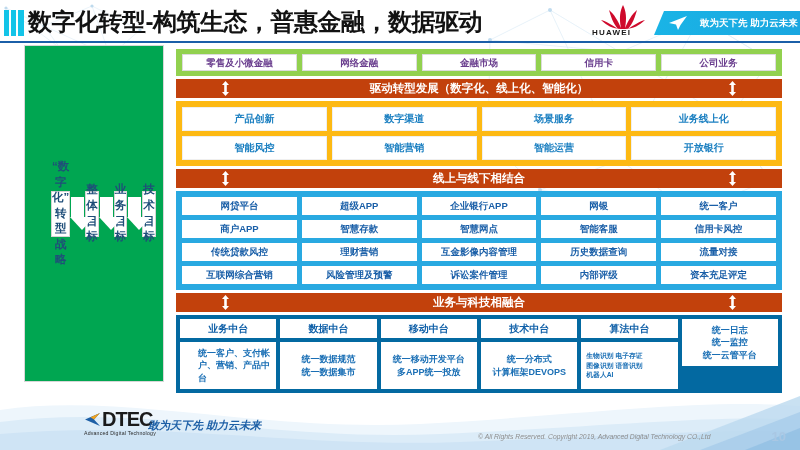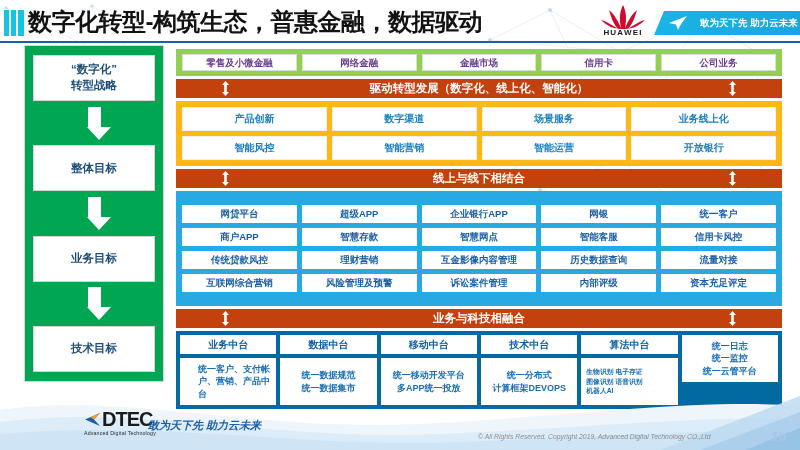--- a/index.html
+++ b/index.html
@@ -22,38 +22,38 @@
   .title-mark { position: absolute; left: 4px; top: 8px; width: 20px; height: 26px;
       background: linear-gradient(90deg,#13c4e8 0 5px,#ffffff 5px 7px,#13c4e8 7px 12px,#ffffff 12px 14px,#13c4e8 14px 20px); }
   .title-text {
     position: absolute; left: 28px; top: 4px;
     font-size: 24px; font-weight: bold; color: #121212;
     letter-spacing: -.5px; white-space: nowrap;
   }
   .title-rule { position:absolute; left:0; top:39px; width:800px; height:2px; background:#1b5fa8; }
 
   
-  .huawei { position: absolute; left: 592px; top: 2px; width: 62px; height: 38px; text-align: center; }
+  .huawei { position: absolute; left: 592px; top: 2px; width: 62px; height: 38px; text-align: left; }
   .huawei-label { font-size: 8px; font-weight: bold; color: #1a1a1a; letter-spacing: 1.2px; margin-top:-2px;}
   .hw-flower { width: 48px; height: 26px; display:block; margin: 0 auto; }
   .banner {
     position: absolute; left: 654px; top: 9px; width: 146px; height: 24px;
     background: linear-gradient(90deg,#1ab4e6,#19a6e0);
     clip-path: polygon(10px 0, 146px 0, 146px 24px, 0 24px);
     display: flex; align-items: center;
   }
   .banner-arrow { margin-left: 14px; width: 20px; height: 16px; }
   .banner-text { color: #fff; font-size: 9.5px; font-weight: bold; margin-left: 12px; white-space: nowrap; }
 
   
   .sidecol {
     position: absolute; left: 24px; top: 45px; width: 140px; height: 337px;
     background: #00a651; border: 1px solid #d7d7d7;
-    display: flex; flex-direction: column; align-items: center;
-    padding: 9px 8px;
+    display: flex; flex-direction: row; align-items: center;
+    padding: 9px 26px;
   }
   .side-box {
     width: 100%; background: #fff; border: 1px solid #d5d5d5;
     color: #1f4e79; font-size: 11.5px; font-weight: bold;
     display: flex; align-items: center; justify-content: center;
     text-align: center; line-height: 1.35; height: 46px;
   }
   .side-arrow { flex: 1 1 auto; display: flex; align-items: center; justify-content: center; }
   .arrow-down {
     width: 15px; position: relative;
@@ -63,21 +63,21 @@
     width: 0; height: 0; margin: 0 auto;
     border-left: 12px solid transparent; border-right: 12px solid transparent;
     border-top: 13px solid #ffffff;
   }
 
   
   .rightcol { position: absolute; left: 176px; top: 49px; width: 606px; }
 
   .band-green { background: #92d14f; padding: 5px 6px; }
   .band-orange { background: #fdb913; padding: 6px 6px; }
-  .band-blue { background: #29a9e1; padding: 13px 5px; border: 1px solid #29a9e1; }
+  .band-blue { background: #29a9e1; padding: 5px 5px; border: 1px solid #29a9e1; }
   .band-navy { background: #0369a1; padding: 4px 4px; }
 
   .divider {
     position: relative; background: #c2410c; height: 19px;
     display: flex; align-items: center; justify-content: center;
     color: #fff; font-size: 11.5px; font-weight: bold; margin: 3px 0;
   }
   .divider .dbl-arrow { position: absolute; width: 9px; height: 15px; }
   .divider .dbl-arrow.l { left: 45px; }
   .divider .dbl-arrow.r { right: 45px; }

